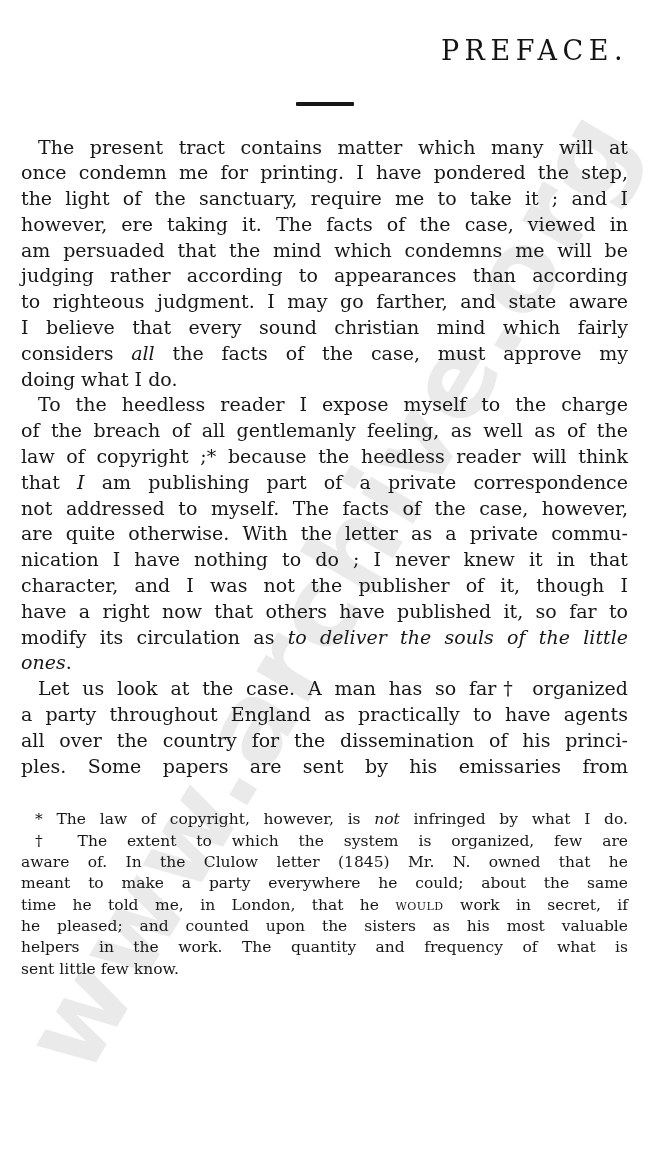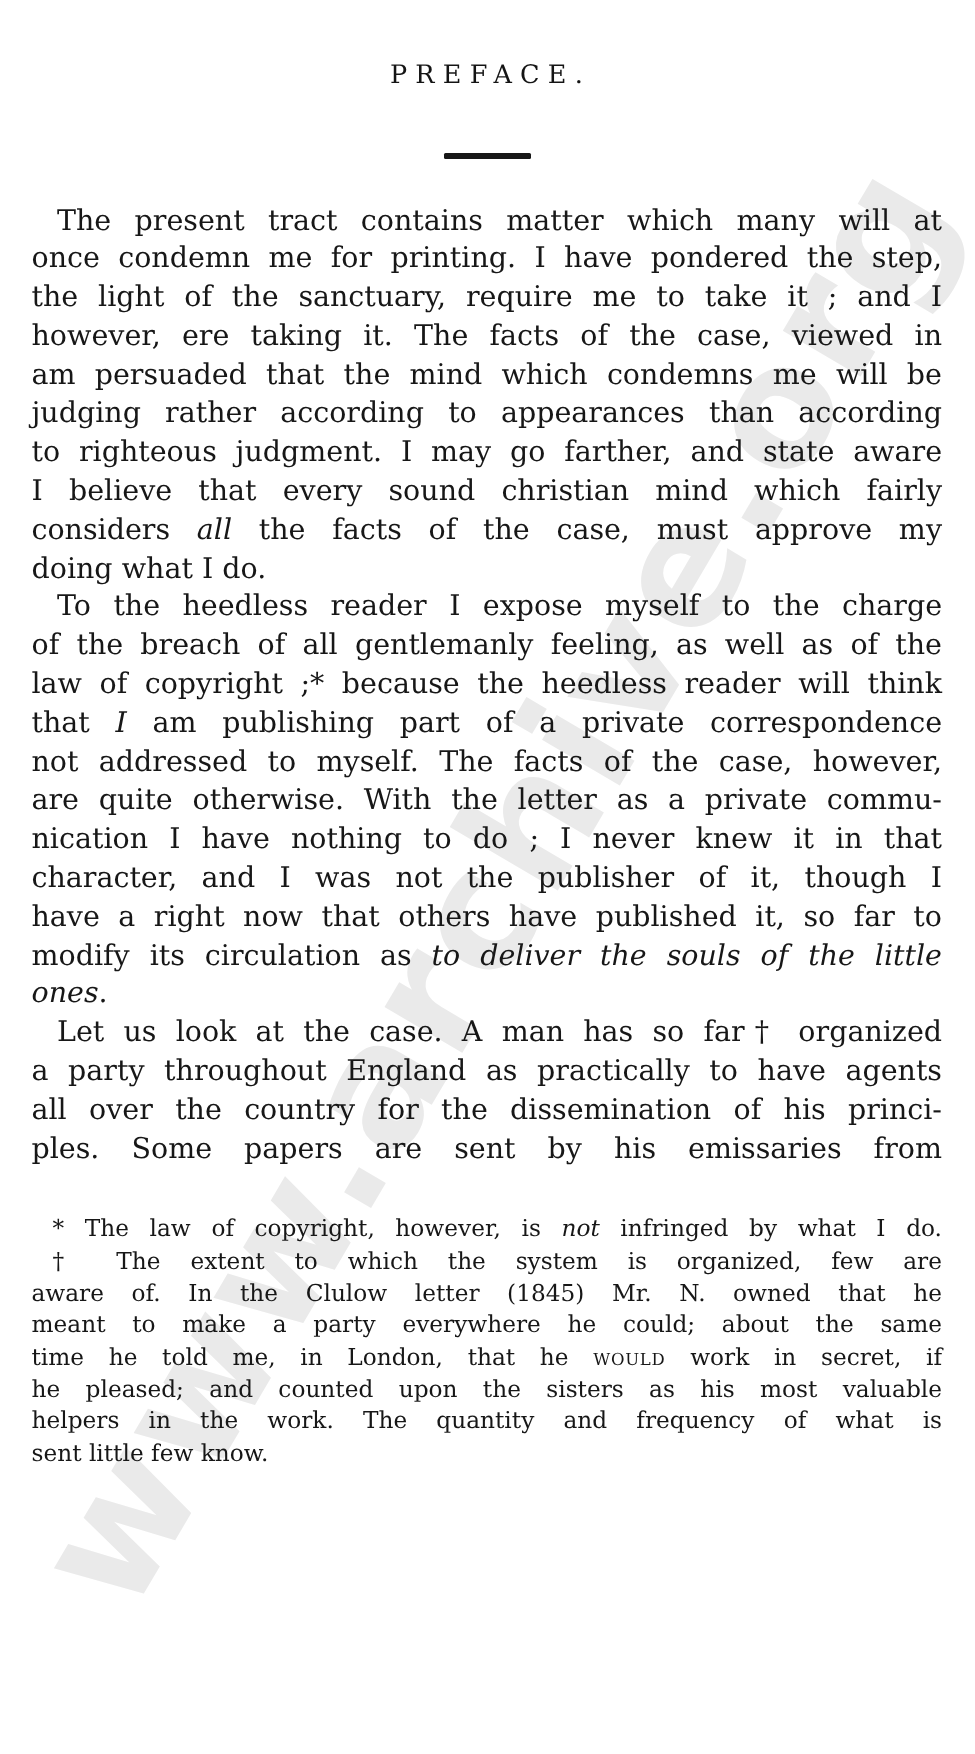--- a/index.html
+++ b/index.html
@@ -31,22 +31,22 @@
     user-select: none;
   }
   .content {
     position: relative;
     z-index: 1;
     padding: 0 22px 0 21px;
     color: #161616;
   }
   .title {
     margin: 36px 0 0 0;
-    text-align: center;
-    font-size: 17px;
+    text-align: right;
+    font-size: 27px;
     line-height: 29px;
     font-weight: normal;
     letter-spacing: 5.5px;
     text-indent: 5px;
     color: #141414;
   }
   .rule {
     width: 58px;
     height: 3.5px;
     background: #171717;

